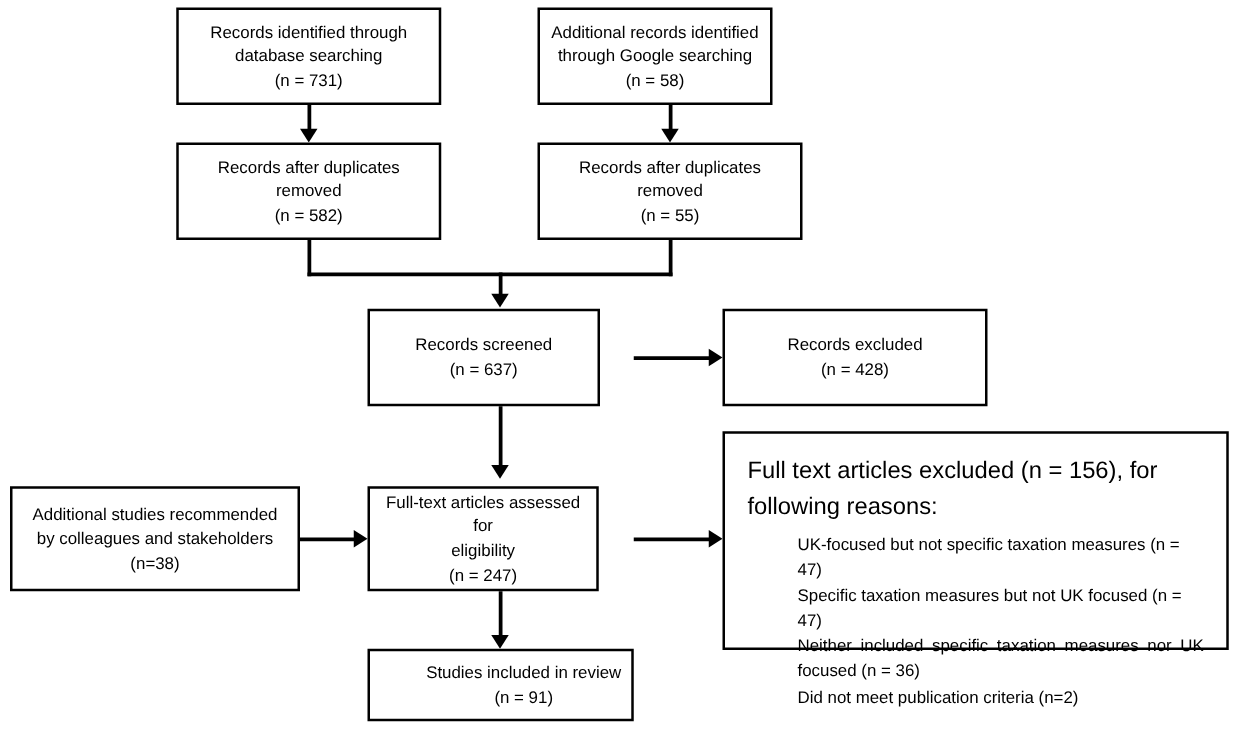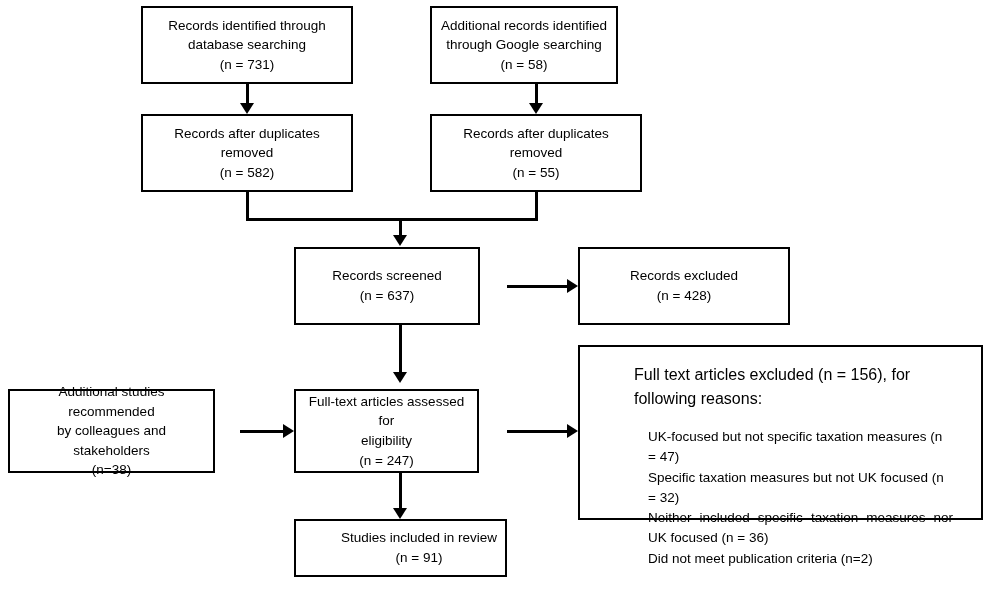--- a/index.html
+++ b/index.html
@@ -31,26 +31,25 @@
   }
   .node .txt { white-space: pre-line; }
 
   
   .node.reasons {
     display: block;
     text-align: left;
     padding: 16px 12px 10px 18px;
   }
   .reasons .head {
-    font-size: 16px;
+    font-size: 19px;
     line-height: 1.5;
-    margin-left: 36px;
   }
   .reasons ul {
-    margin: 16px;
+    margin: 6px;
     padding: 0 0 0 34px;
     list-style: none;
   }
   .reasons li {
     font-size: 13.5px;
     line-height: 1.5;
   }
   .reasons li.justify {
     text-align: justify;
     text-align-last: left;
@@ -130,21 +129,21 @@
     <span class="txt">Records excluded
 (n = 428)</span>
   </div>
 
   <div class="conn hline" style="left:507px; top:284.5px; width:62px;"></div>
   <div class="arrowhead arrow-right" style="left:567px; top:279px;"></div>
 
   <div class="conn vline" style="left:398.5px; top:325px; height:51px;"></div>
   <div class="arrowhead arrow-down" style="left:393px; top:372px;"></div>
 
-  <div class="node" style="left:8px; top:389px; width:207px; height:84px;">
+  <div class="node" style="left:8px; top:389px; width:232px; height:84px;">
     <span class="txt">Additional studies recommended
 by colleagues and stakeholders
 (n=38)</span>
   </div>
 
   <div class="node" style="left:294px; top:389px; width:185px; height:84px;">
     <span class="txt">Full-text articles assessed for
 eligibility
 (n = 247)</span>
   </div>
@@ -152,21 +151,21 @@
   <div class="conn hline" style="left:240px; top:429.5px; width:45px;"></div>
   <div class="arrowhead arrow-right" style="left:283px; top:424px;"></div>
 
   <div class="conn hline" style="left:507px; top:429.5px; width:62px;"></div>
   <div class="arrowhead arrow-right" style="left:567px; top:424px;"></div>
 
   <div class="node reasons" style="left:578px; top:345px; width:405px; height:175px;">
     <div class="head">Full text articles excluded (n = 156), for following reasons:</div>
     <ul>
       <li>UK-focused but not specific taxation measures (n = 47)</li>
-      <li>Specific taxation measures but not UK focused (n = 32)</li>
+      <li>Specific taxation measures but not UK focused (n = 47)</li>
       <li class="justify">Neither included specific taxation measures nor UK focused (n = 36)</li>
       <li>Did not meet publication criteria (n=2)</li>
     </ul>
   </div>
 
   <div class="conn vline" style="left:398.5px; top:473px; height:39px;"></div>
   <div class="arrowhead arrow-down" style="left:393px; top:508px;"></div>
 
   <div class="node" style="left:294px; top:519px; width:213px; height:58px;justify-content:flex-end;">
     <span class="txt">Studies included in review

